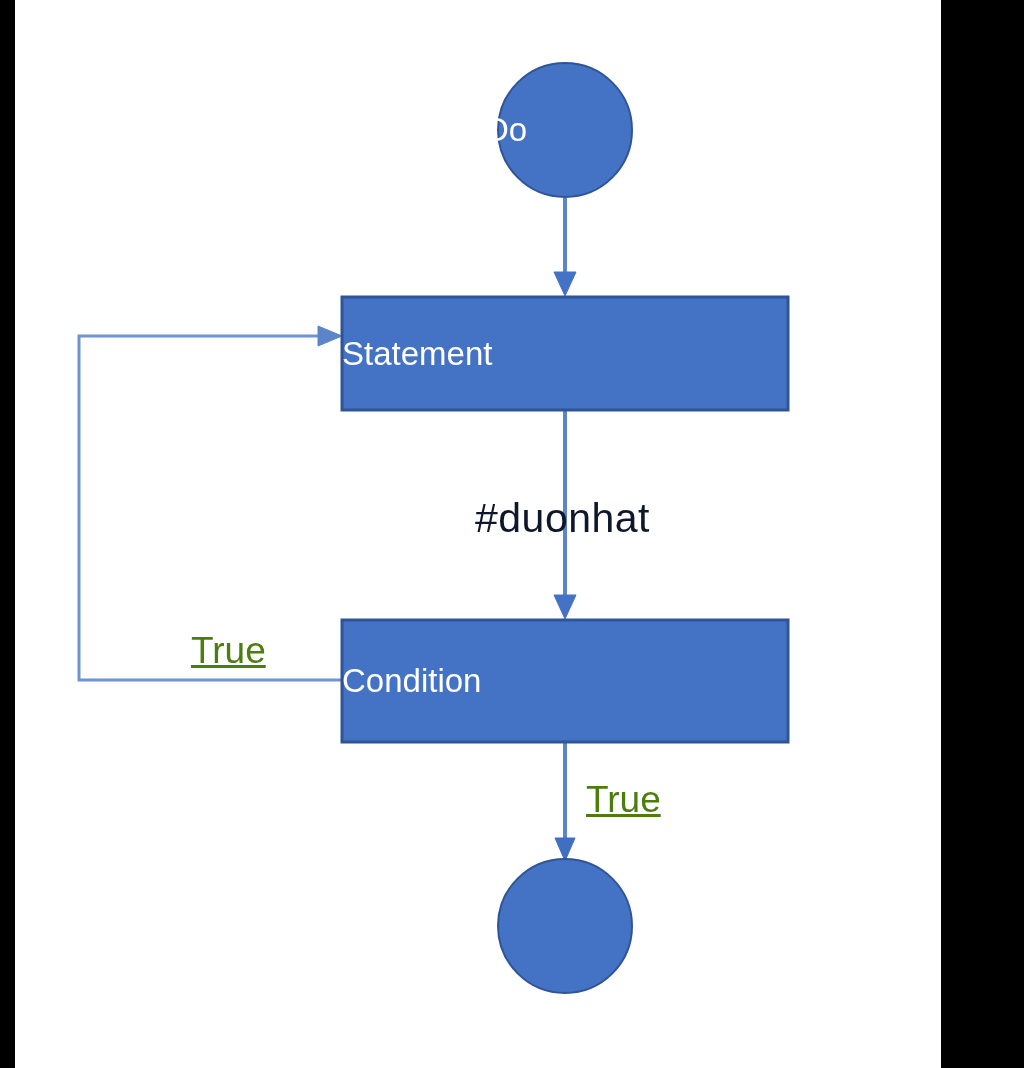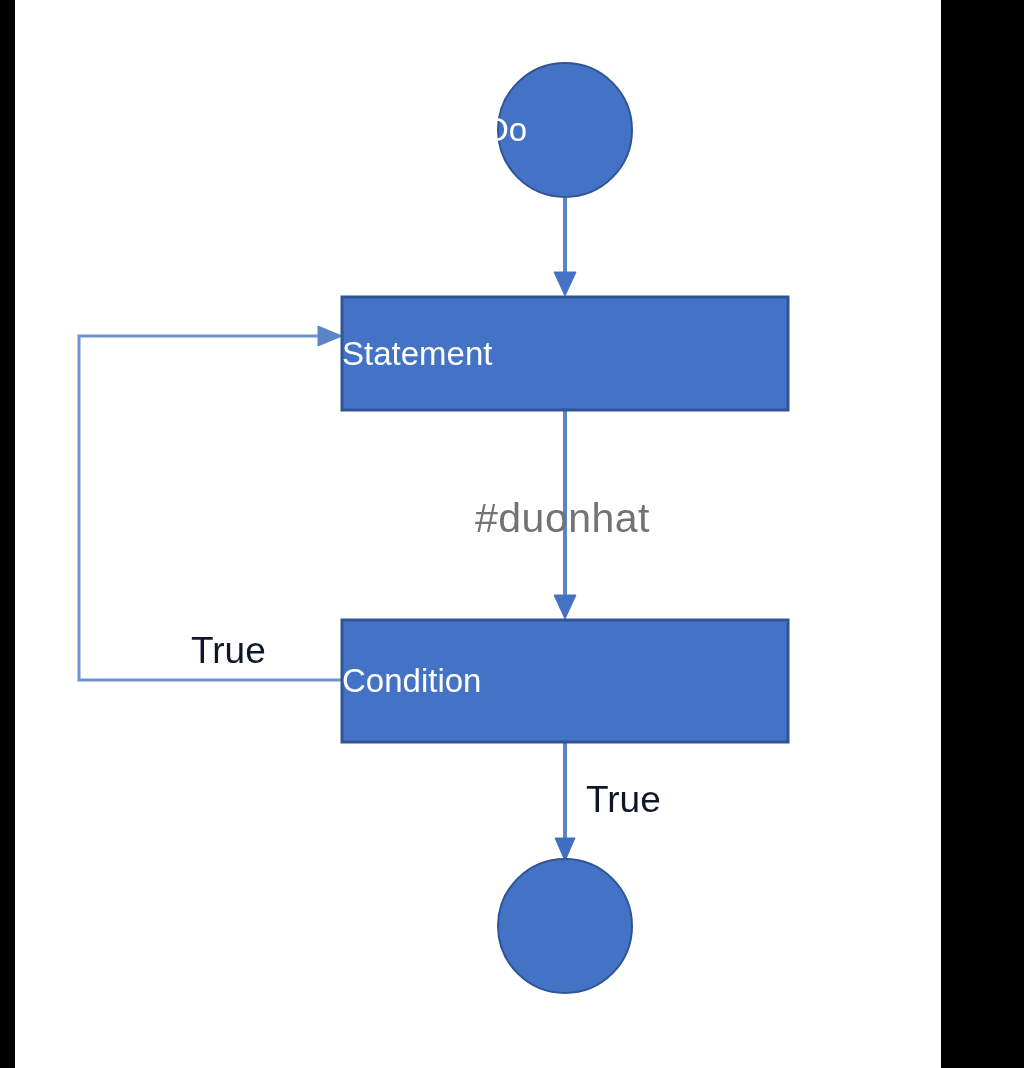--- a/index.html
+++ b/index.html
@@ -41,29 +41,30 @@
     color: #ffffff;
     font-size: 33px;
     font-family: "Liberation Sans", sans-serif;
     text-align: left;
     white-space: nowrap;
     line-height: 1;
     pointer-events: none;
   }
   .edge-label {
     position: absolute;
-    color: #0f172a;
+    color: #4d7c0f;
     font-size: 37px;
     font-family: "Liberation Sans", sans-serif;
     white-space: nowrap;
     line-height: 1;
+    text-decoration: underline;
   }
   .watermark {
     position: absolute;
-    color: #737373;
+    color: #0f172a;
     font-size: 41px;
     font-family: "Liberation Sans", sans-serif;
     white-space: nowrap;
     line-height: 1;
     letter-spacing: 0.5px;
   }
   .hit {
     position: absolute;
   }
 </style>

